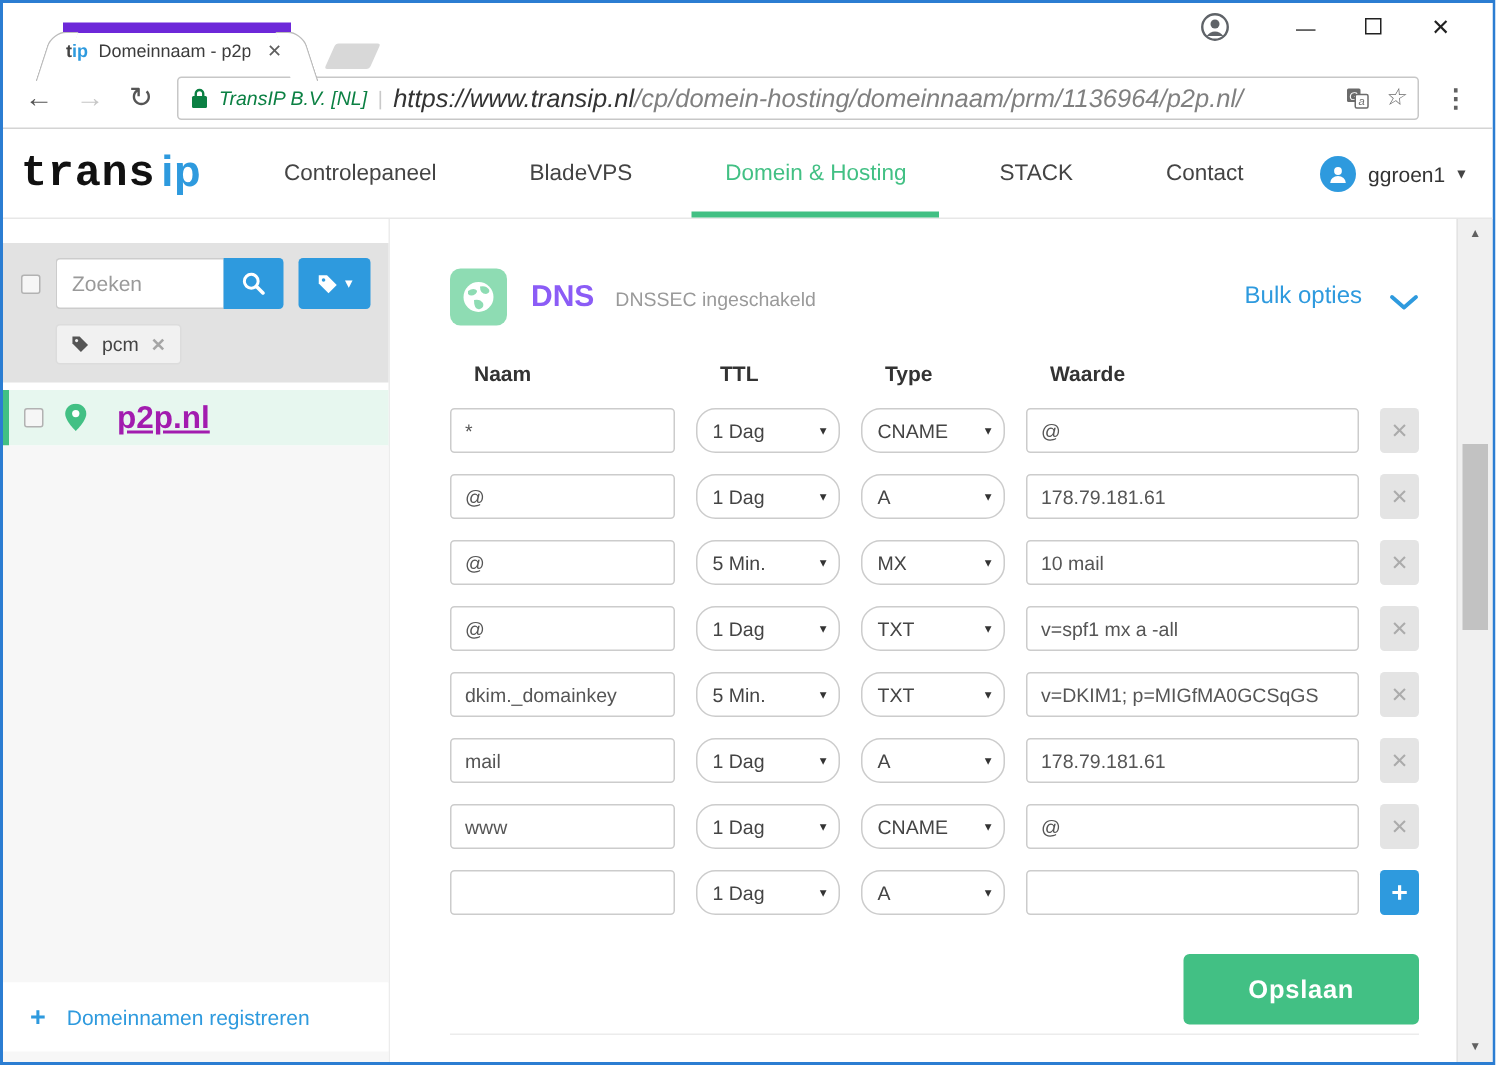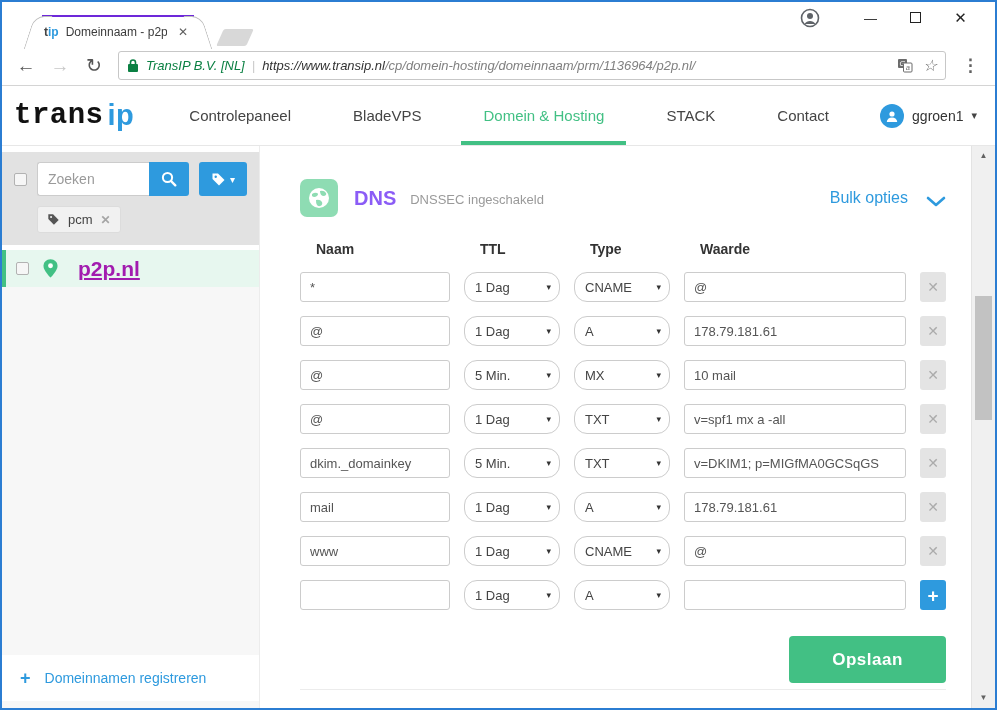--- a/index.html
+++ b/index.html
@@ -4,21 +4,21 @@
 <style>
   * { box-sizing: border-box; margin: 0; padding: 0; }
   html,body { width: 997px; height: 710px; overflow: hidden; }
   body { font-family: "Liberation Sans", sans-serif; background: #fff; }
 
   .window { width: 997px; height: 710px; border: 2px solid #2b7dd2; display: flex; flex-direction: column; background: #fff; }
 
   
   .titlebar { position: relative; height: 44px; background: #fff; flex: none; }
   .tab { position: absolute; left: 40px; top: 13px; width: 152px; height: 31px; background: #fff;
-         border-top: 2px solid #6d28d9; display: flex; align-items: center; gap: 7px; padding: 0 2px; }
+         border-top: 7px solid #6d28d9; display: flex; align-items: center; gap: 7px; padding: 0 2px; }
   .tab::before { content:""; position:absolute; top:-1px; left:-13px; width:17px; height:32px; background:#fff;
          border-left:1px solid #bcbcbc; border-top:1px solid #bcbcbc; border-top-left-radius:10px; transform:skewX(-18deg); }
   .tab::after { content:""; position:absolute; top:-1px; right:-13px; width:17px; height:32px; background:#fff;
          border-right:1px solid #bcbcbc; border-top:1px solid #bcbcbc; border-top-right-radius:10px; transform:skewX(18deg); }
   .tab > * { position: relative; z-index: 2; }
   .favicon { font-weight: bold; font-size: 12px; letter-spacing: 0; }
   .favicon .f-dark { color: #444; } .favicon .f-blue { color: #2e9ade; }
   .tab-title { font-size: 12px; color: #3c3c3c; flex: 1; white-space: nowrap; overflow: hidden; }
   .tab-close { color: #5f5f5f; font-size: 12px; padding: 2px 4px; cursor: default; }
   .newtab-btn { position: absolute; left: 218px; top: 27px; width: 30px; height: 17px; background: #d8d8d8;
@@ -29,21 +29,21 @@
   .win-maximize span { display:inline-block; width: 11px; height: 11px; border: 1px solid #222; }
 
   
   .toolbar { height: 40px; background: #fff; border-bottom: 1px solid #d4d4d4; display: flex; align-items: center; padding: 0 10px; gap: 6px; flex: none; }
   .nav-btn { font-size: 19px; color: #555; width: 28px; text-align: center; line-height: 1; }
   .nav-btn.disabled { color: #c7c7c7; }
   .omnibox { flex: 1; height: 29px; border: 1px solid #c7c7c7; border-radius: 3px; background: #fff;
              display: flex; align-items: center; padding: 0 8px; gap: 7px; margin: 0 4px; font-style: italic; }
   .ev-name { color: #0b8043; font-size: 13px; white-space: nowrap; }
   .url-sep { color: #c9c9c9; font-size: 13px; }
-  .url { font-size: 13px; white-space: nowrap; overflow: hidden; flex: 1; }
+  .url { font-size: 17px; white-space: nowrap; overflow: hidden; flex: 1; }
   .url .origin { color: #333; } .url .path { color: #808080; }
   .omni-icons { display: flex; align-items: center; gap: 10px; }
   .star-icon { font-size: 16px; color: #6b6b6b; line-height: 1; }
   .menu-dots { font-size: 17px; color: #616161; padding: 0 6px; font-weight: bold; }
 
   
   .site-nav { height: 60px; background: #fff; border-bottom: 1px solid #e7e7e7; display: flex; align-items: stretch; padding: 0 10px 0 8px; flex: none; }
   .logo { display: flex; align-items: center; font-weight: bold; font-size: 29px; letter-spacing: .5px; padding: 0 4px; }
   .logo .l-dark { color: #111; font-family: Liberation Mono, monospace; } .logo .l-blue { color: #2e9ade; margin-left: 4px; }
   .nav-items { flex: 1; display: flex; align-items: stretch; justify-content: space-around; margin: 0 20px; }
@@ -52,21 +52,21 @@
   .account { display: flex; align-items: center; gap: 8px; padding-right: 8px; }
   .account-name { font-size: 14px; color: #333; }
   .account-caret { font-size: 11px; color: #444; }
   .avatar-circle { width: 24px; height: 24px; border-radius: 50%; background: #2e9ade; display: flex; align-items: center; justify-content: center; }
 
   
   .page-body { flex: 1; display: flex; align-items: stretch; min-height: 0; }
 
   
   .sidebar { width: 258px; flex: none; background: #fff; border-right: 1px solid #ececec; display: flex; flex-direction: column; }
-  .search-block { margin-top: 6px; background: #e2e2e2; padding: 10px 12px 12px 12px; }
+  .search-block { margin-top: 16px; background: #e2e2e2; padding: 10px 12px 12px 12px; }
   .search-row { display: flex; align-items: center; }
   .checkbox { width: 13px; height: 13px; border: 1px solid #b2b2b2; border-radius: 2px; background: #f6f6f6; flex: none; }
   .search-group { display: flex; margin-left: 10px; flex: 1; }
   .search-input { width: 110px; flex: 1; height: 34px; border: 1px solid #ccc; border-right: none; border-radius: 3px 0 0 3px; padding: 0 10px; font-size: 14px; color: #444; font-family: "Liberation Sans", sans-serif; }
   .search-input::placeholder { color: #9a9a9a; }
   .search-btn { width: 40px; height: 34px; background: #2e9ade; border: none; border-radius: 0 3px 3px 0; display: flex; align-items: center; justify-content: center; }
   .tagdrop-btn { width: 48px; height: 34px; margin-left: 10px; background: #2e9ade; border: none; border-radius: 3px; display: flex; align-items: center; justify-content: center; gap: 4px; }
   .tagdrop-btn .caret { color: #fff; font-size: 10px; }
   .chip { display: inline-flex; align-items: center; gap: 8px; margin: 10px 0 0 23px; background: #f1f1f1; border: 1px solid #dcdcdc; border-radius: 3px; padding: 5px 9px; }
   .chip-label { font-size: 13px; color: #444; }

